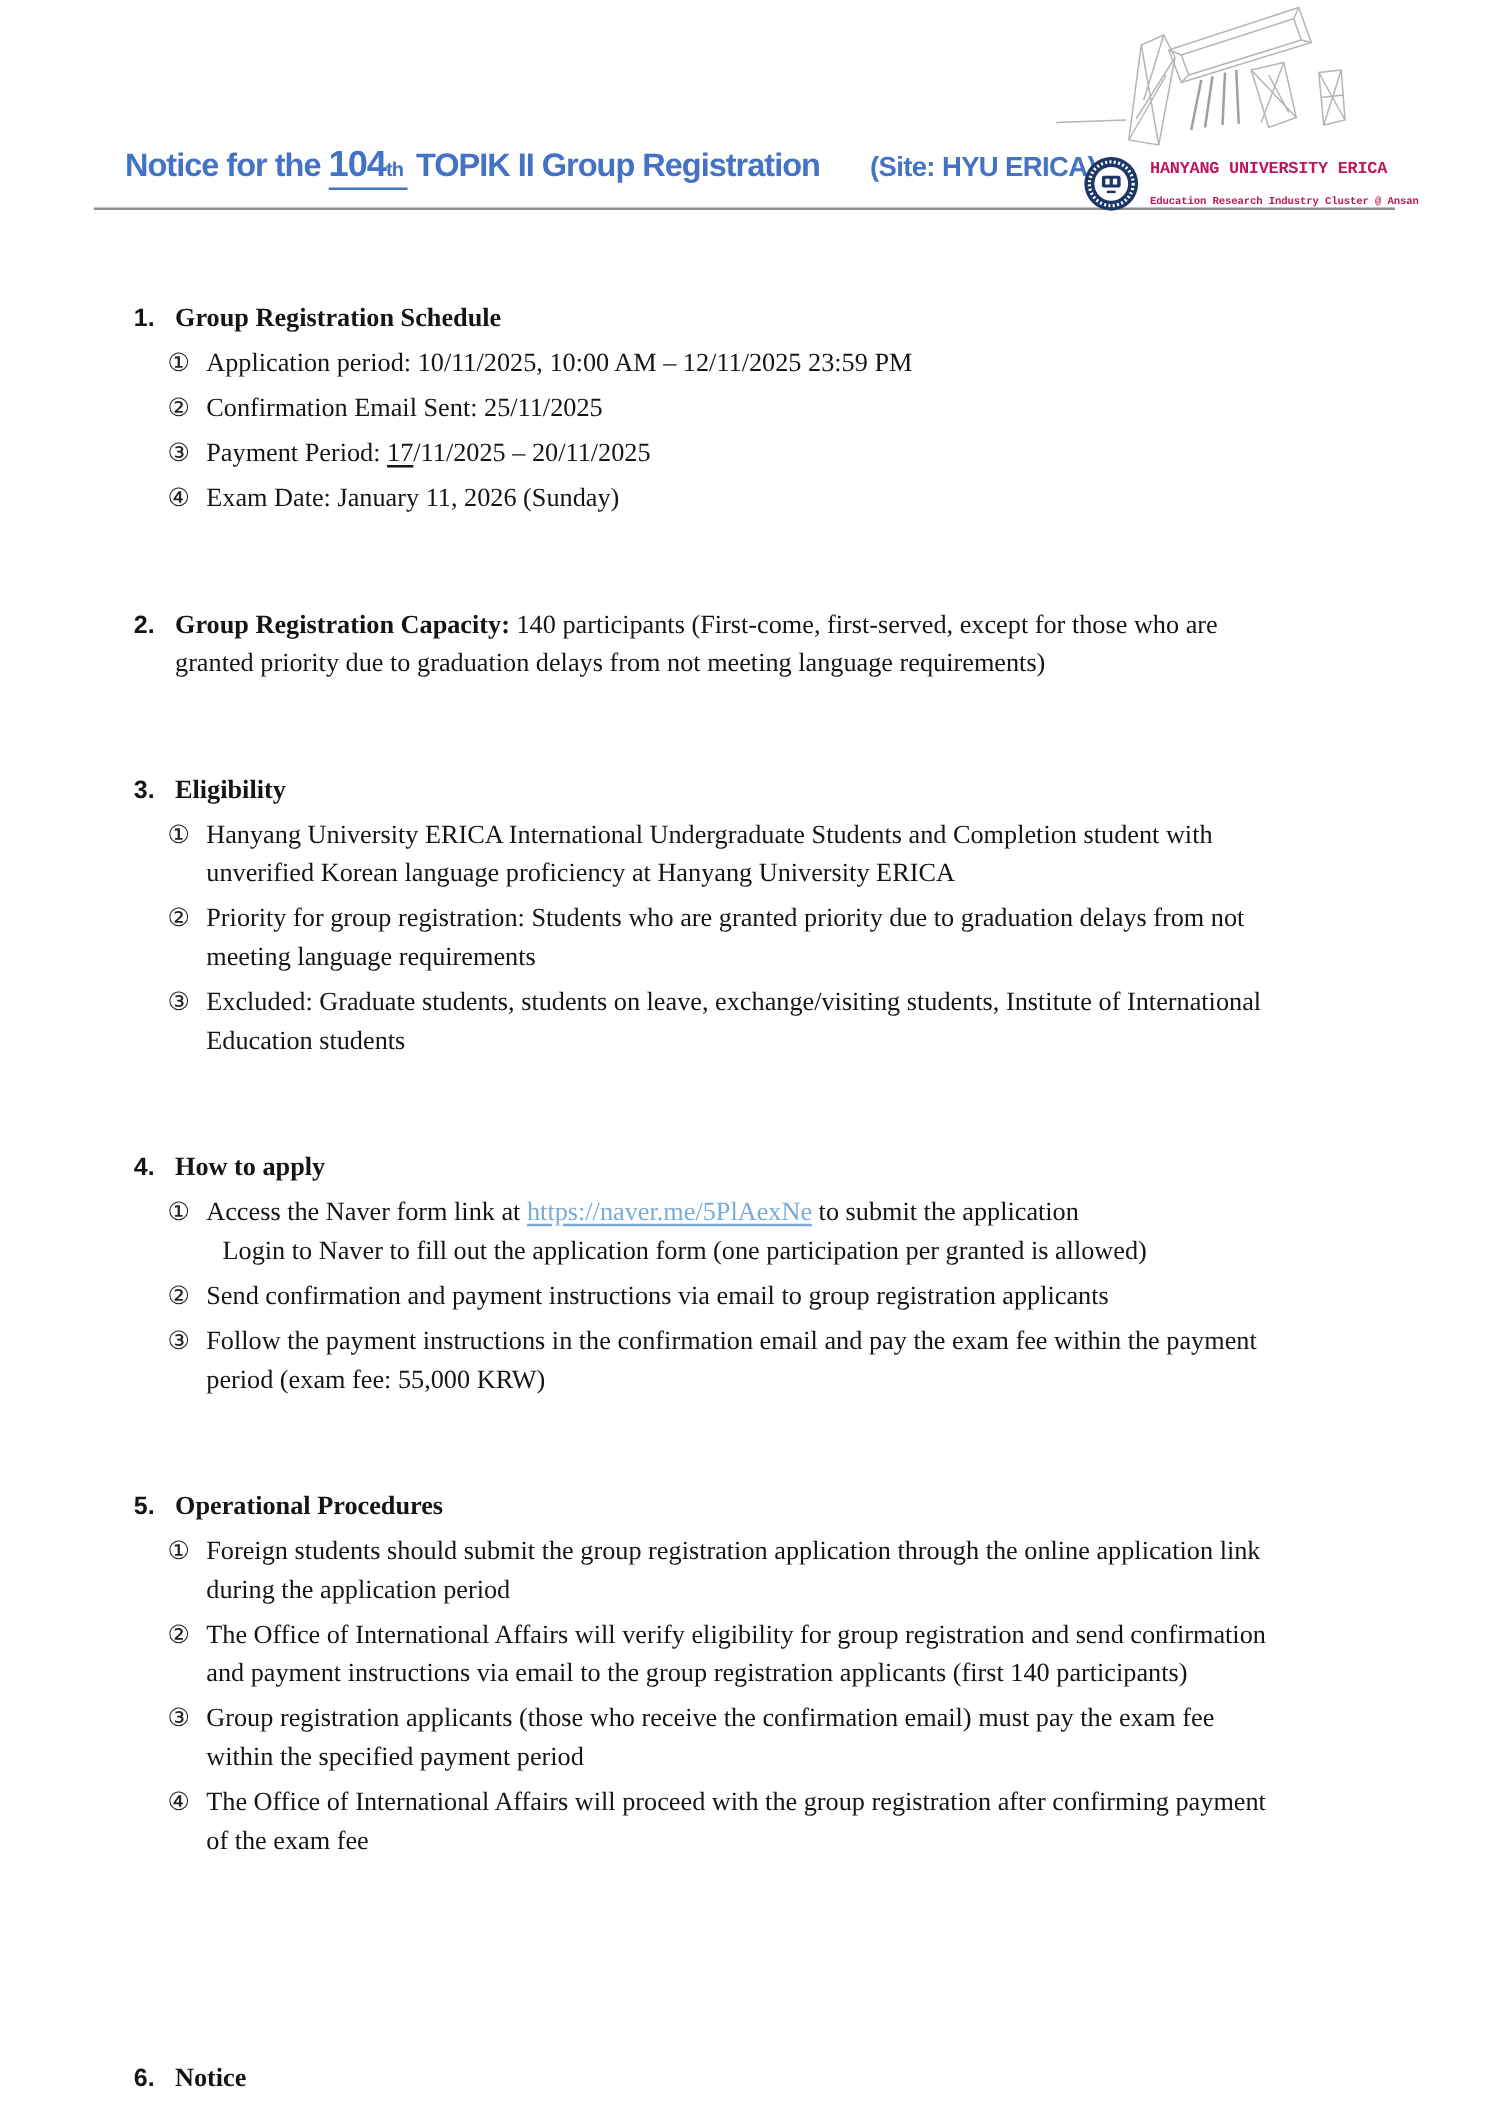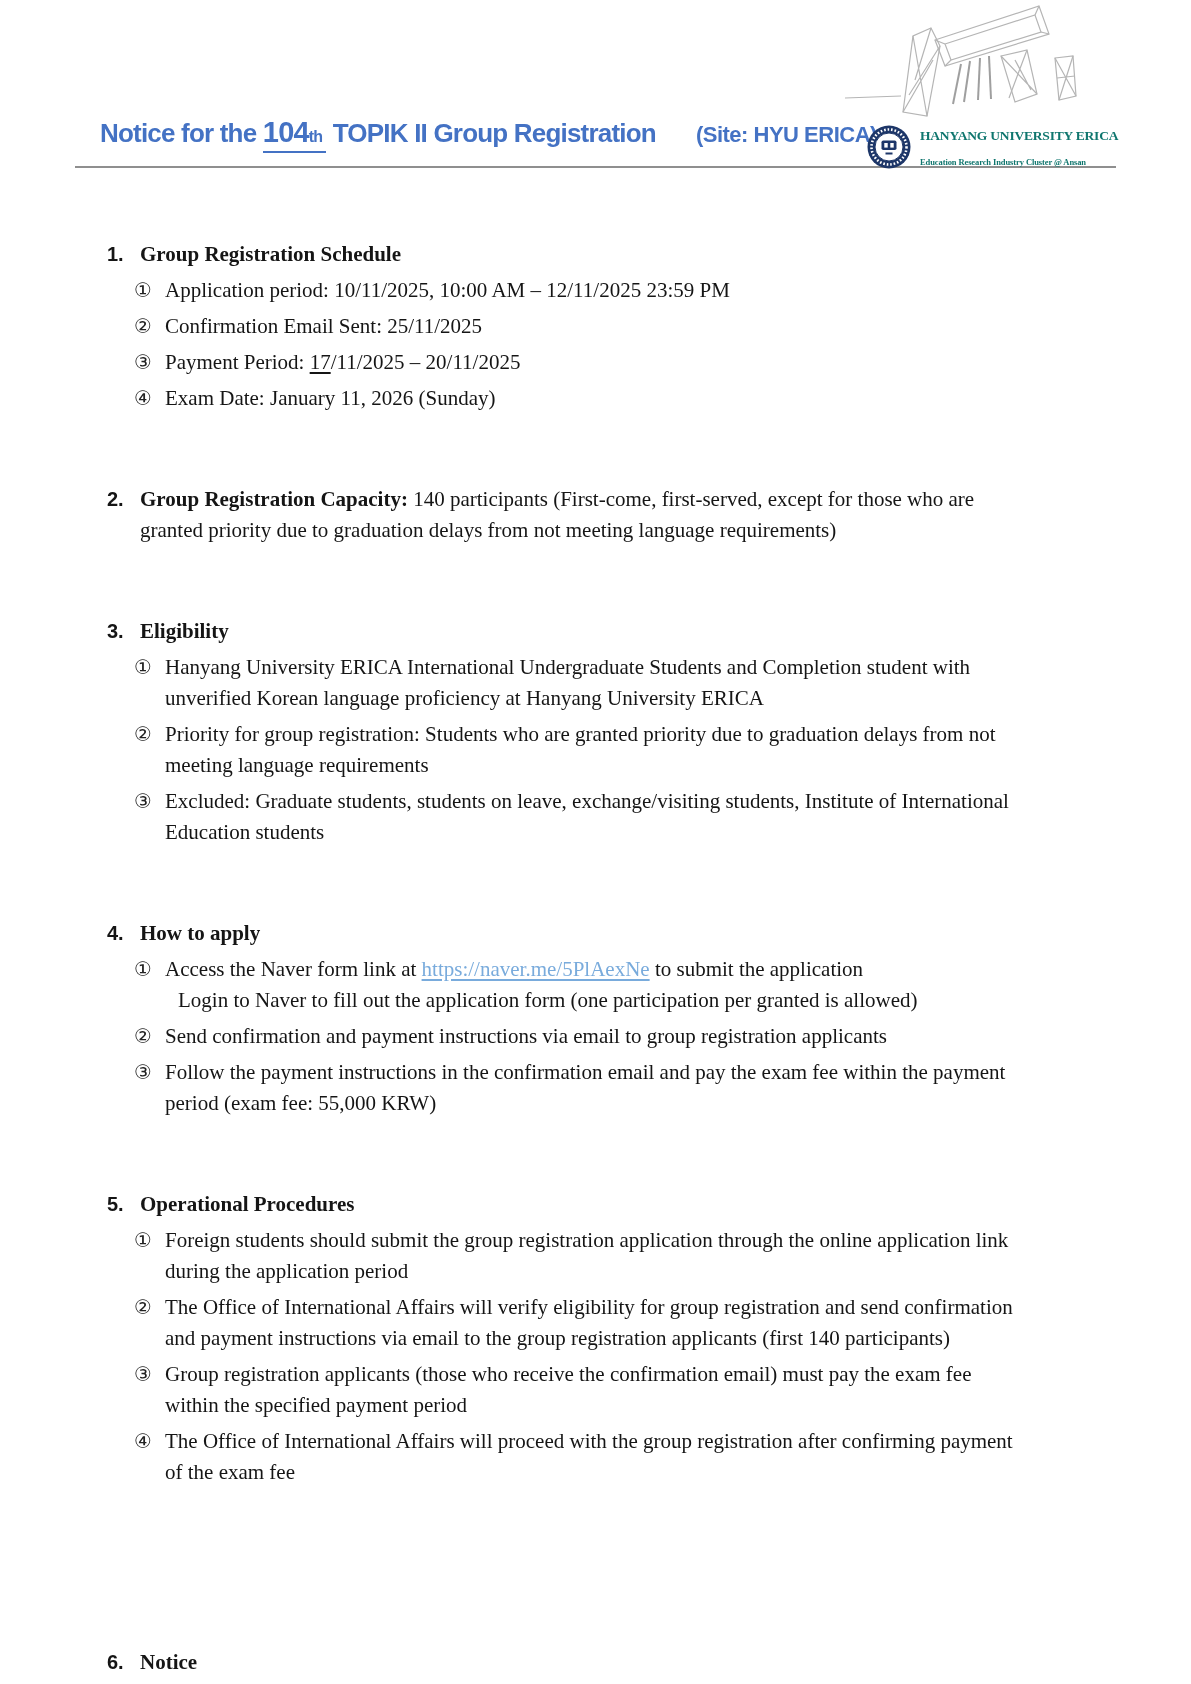--- a/index.html
+++ b/index.html
@@ -18,21 +18,21 @@
   .t-num{font-size:29px;}
   .t-ord{font-size:16px;margin-top:24px;}
   .t-site{font-size:22px;letter-spacing:-0.5px;padding-left:40px;}
   .title-rule{
     position:absolute;left:75px;top:166px;width:1041px;height:2px;
     background:#8f8f8f;
   }
   .logo-art{position:absolute;left:843px;top:0px;width:240px;height:122px;}
   .logo-lockup{position:absolute;left:866px;top:124px;display:flex;align-items:center;}
   .seal{width:46px;height:46px;flex:none;}
-  .logo-text{margin-left:8px;color:#0f766e;font-family:Liberation Serif, serif;}
+  .logo-text{margin-left:8px;color:#be185d;font-family:Liberation Mono, monospace;}
   .logo-name{font-weight:700;font-size:13.5px;letter-spacing:-0.2px;white-space:nowrap;}
   .logo-sub{font-weight:700;font-size:8.5px;letter-spacing:-0.1px;white-space:nowrap;margin-top:13px;}
   
   .doc{position:absolute;left:0;top:168px;width:1191px;box-sizing:border-box;
        padding:0 75px 0 107px;}
   .section{margin-top:38px;}
   .section:first-child{margin-top:39px;}
   .section:last-child{margin-top:127px;}
   .sec-head{display:flex;align-items:baseline;}
   .sec-num{

